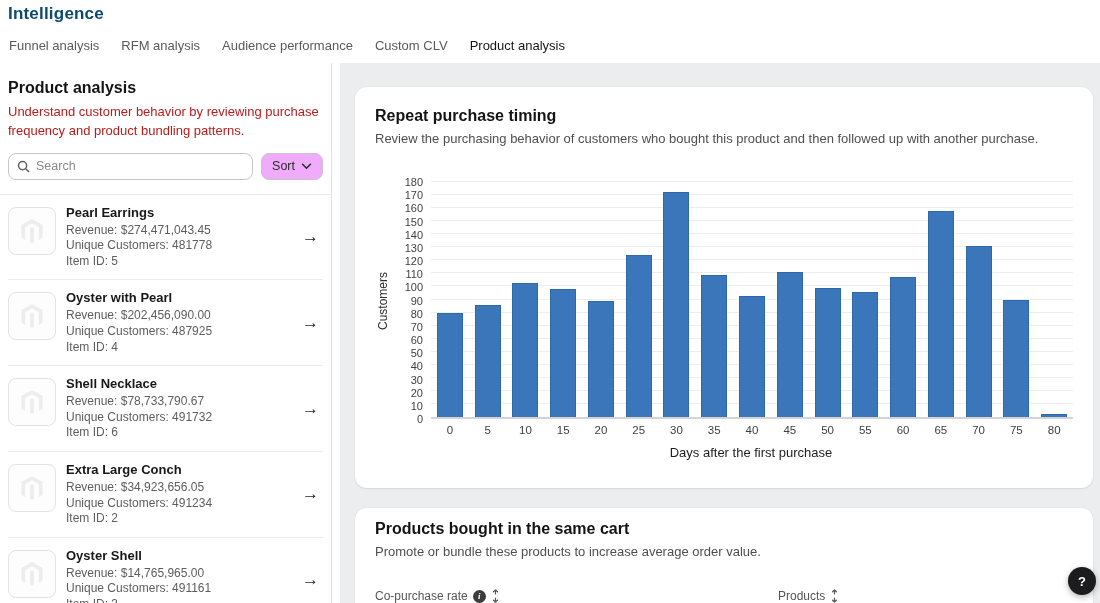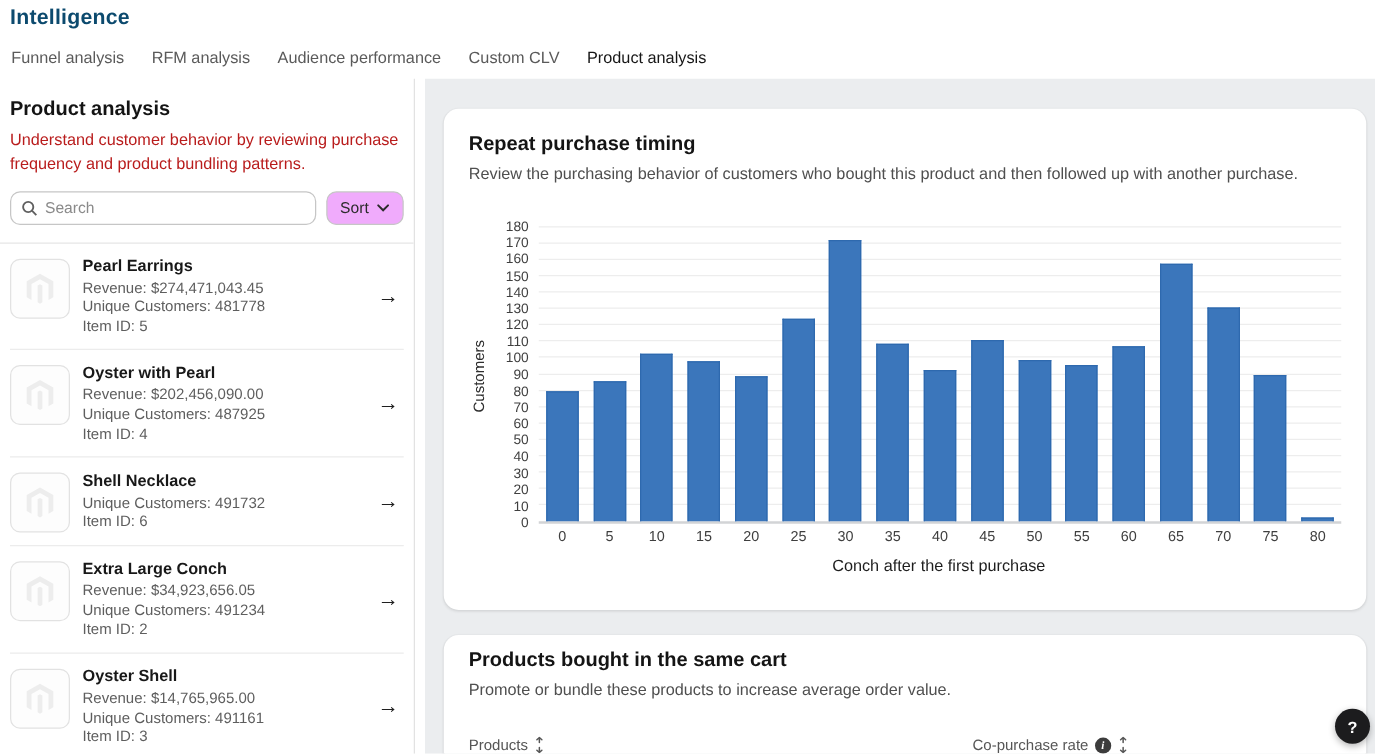--- a/index.html
+++ b/index.html
@@ -163,20 +163,21 @@
         </div>
         <div class="product-row">
           <div class="thumb">
             <svg width="34" height="34" viewBox="0 0 48 48">
               <path fill="#ededed" d="M24 7 L39 15.6 V33.6 L33.6 36.7 V18.7 L24 13.2 L14.4 18.7 V36.7 L9 33.6 V15.6 Z"></path>
               <path fill="#ededed" d="M21.3 20.3 L24 18.8 L26.7 20.3 V39.2 L24 40.8 L21.3 39.2 Z"></path>
             </svg>
           </div>
           <div class="p-info">
             <div class="p-name">Shell Necklace</div>
+            <div class="p-meta">Revenue: $78,733,790.67</div>
             <div class="p-meta">Unique Customers: 491732</div>
             <div class="p-meta">Item ID: 6</div>
           </div>
           <div class="p-arrow">→</div>
         </div>
         <div class="product-row">
           <div class="thumb">
             <svg width="34" height="34" viewBox="0 0 48 48">
               <path fill="#ededed" d="M24 7 L39 15.6 V33.6 L33.6 36.7 V18.7 L24 13.2 L14.4 18.7 V36.7 L9 33.6 V15.6 Z"></path>
               <path fill="#ededed" d="M21.3 20.3 L24 18.8 L26.7 20.3 V39.2 L24 40.8 L21.3 39.2 Z"></path>
@@ -328,46 +329,46 @@
             <div class="x-tick">40</div>
             <div class="x-tick">45</div>
             <div class="x-tick">50</div>
             <div class="x-tick">55</div>
             <div class="x-tick">60</div>
             <div class="x-tick">65</div>
             <div class="x-tick">70</div>
             <div class="x-tick">75</div>
             <div class="x-tick">80</div>
           </div>
-        <div class="x-axis-label">Conch after the first purchase</div>
+        <div class="x-axis-label">Days after the first purchase</div>
       </div>
     </div>
 
     <div class="card card-cart">
       <div class="card-title">Products bought in the same cart</div>
       <div class="card-sub">Promote or bundle these products to increase average order value.</div>
       <div class="table-head">
-          <div class="th">
-            <span>Products</span>
-            <span class="sort-glyph">
-              <svg width="9" height="14" viewBox="0 0 9 14" fill="none" stroke="#565656" stroke-width="1.2" stroke-linecap="round" stroke-linejoin="round">
-                <path d="M4.5 5 V1 M2.5 2.8 L4.5 1 L6.5 2.8"></path>
-                <path d="M4.5 9 V13 M2.5 11.2 L4.5 13 L6.5 11.2"></path>
-              </svg>
-            </span>
-          </div>
           <div class="th">
             <span>Co-purchase rate</span>
             <span class="info-dot">i</span>
             <span class="sort-glyph">
               <svg width="9" height="14" viewBox="0 0 9 14" fill="none" stroke="#565656" stroke-width="1.2" stroke-linecap="round" stroke-linejoin="round">
                 <path d="M4.5 5 V1 M2.5 2.8 L4.5 1 L6.5 2.8"></path>
                 <path d="M4.5 9 V13 M2.5 11.2 L4.5 13 L6.5 11.2"></path>
               </svg>
             </span>
           </div>
+          <div class="th">
+            <span>Products</span>
+            <span class="sort-glyph">
+              <svg width="9" height="14" viewBox="0 0 9 14" fill="none" stroke="#565656" stroke-width="1.2" stroke-linecap="round" stroke-linejoin="round">
+                <path d="M4.5 5 V1 M2.5 2.8 L4.5 1 L6.5 2.8"></path>
+                <path d="M4.5 9 V13 M2.5 11.2 L4.5 13 L6.5 11.2"></path>
+              </svg>
+            </span>
+          </div>
         </div>
     </div>
 
   </div>
 </div>
 
 <div class="help-btn">?</div>
 
 </body></html>

